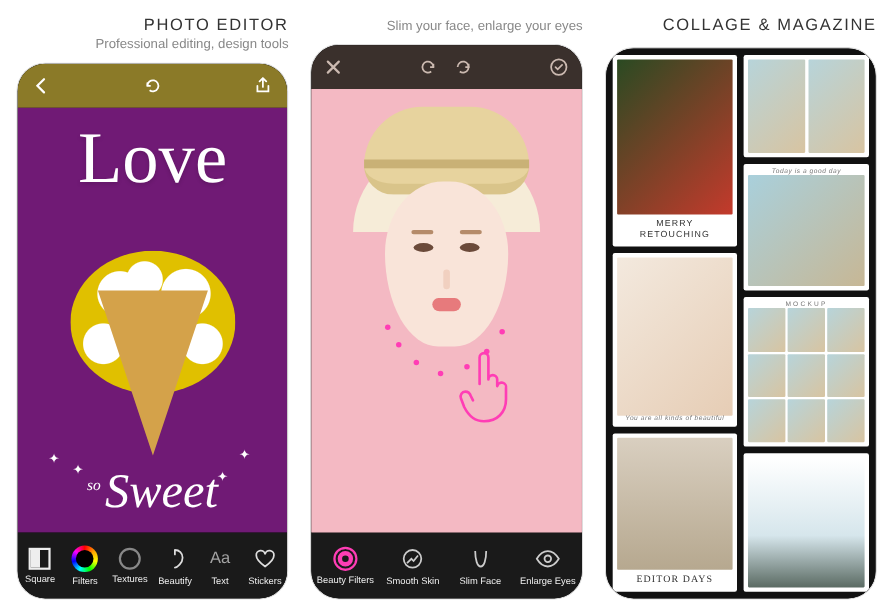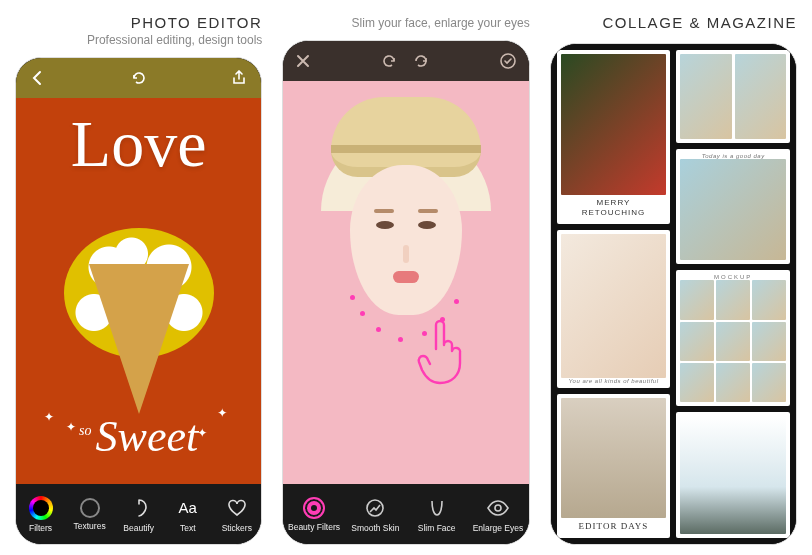--- a/index.html
+++ b/index.html
@@ -48,21 +48,21 @@
     height: 40px;
     background: #8b7a28;
     display: flex;
     align-items: center;
     justify-content: space-between;
     padding: 0 12px;
   }
   .p1-topbar .icon { color: #fff; width: 20px; height: 20px; display:flex; align-items:center; justify-content:center; }
   .p1-canvas {
     flex: 1;
-    background: #c2410c;
+    background: #701a75;
     position: relative;
     overflow: hidden;
   }
   .love-script {
     position: absolute;
     top: 20px;
     left: 0; right: 0;
     text-align: center;
     font-family: "Brush Script MT", cursive;
     font-size: 66px;
@@ -90,21 +90,21 @@
     background: radial-gradient(circle at 30% 30%, #fff 0 20px, transparent 21px),
                 radial-gradient(circle at 70% 30%, #fff 0 22px, transparent 23px),
                 radial-gradient(circle at 50% 60%, #fff 0 26px, transparent 27px),
                 radial-gradient(circle at 20% 65%, #fff 0 18px, transparent 19px),
                 radial-gradient(circle at 80% 65%, #fff 0 18px, transparent 19px),
                 radial-gradient(circle at 45% 20%, #fff 0 16px, transparent 17px),
                 #e0c000;
   }
   .sweet-script {
     position: absolute;
-    bottom: 22px;
+    bottom: 12px;
     left: 0; right: 0;
     text-align: center;
     font-family: "Brush Script MT", cursive;
     font-size: 44px;
     color: #fff;
     font-style: italic;
   }
   .sweet-so {
     font-size: 14px;
     vertical-align: super;
@@ -127,21 +127,21 @@
     flex-direction: column;
     align-items: center;
     justify-content: center;
     gap: 3px;
     color: #eee;
     font-size: 8.5px;
   }
   .tool-ic {
     width: 24px; height: 24px;
     display: flex; align-items: center; justify-content: center;
-    color: #ffffff;
+    color: #a3a3a3;
   }
   .tool-ic.rainbow {
     border-radius: 50%;
     background: conic-gradient(red,orange,yellow,lime,cyan,blue,magenta,red);
     position: relative;
   }
   .tool-ic.rainbow::after{
     content:"";position:absolute;inset:4px;border-radius:50%;background:#000;
   }
   .tool-ic.square-ic {
@@ -277,20 +277,24 @@
       <span class="star" style="bottom:60px;left:28px">✦</span>
       <span class="star" style="bottom:50px;left:50px">✦</span>
       <span class="star" style="bottom:64px;right:34px">✦</span>
       <span class="star" style="bottom:44px;right:54px">✦</span>
       <div class="sweet-script">
         <span class="sweet-so">so</span><span>Sweet</span>
       </div>
     </div>
     <div class="p1-toolbar">
       <div class="tool">
+        <div class="tool-ic square-ic"></div>
+        <span>Square</span>
+      </div>
+      <div class="tool">
         <div class="tool-ic rainbow"></div>
         <span>Filters</span>
       </div>
       <div class="tool">
         <div class="tool-ic circle-ic"></div>
         <span>Textures</span>
       </div>
       <div class="tool">
         <div class="tool-ic">
           <svg width="22" height="22" viewBox="0 0 22 22">

